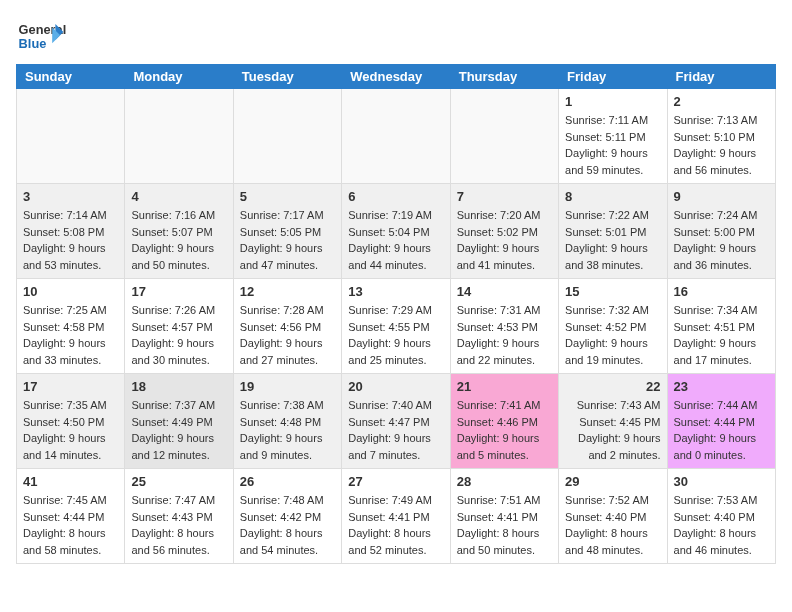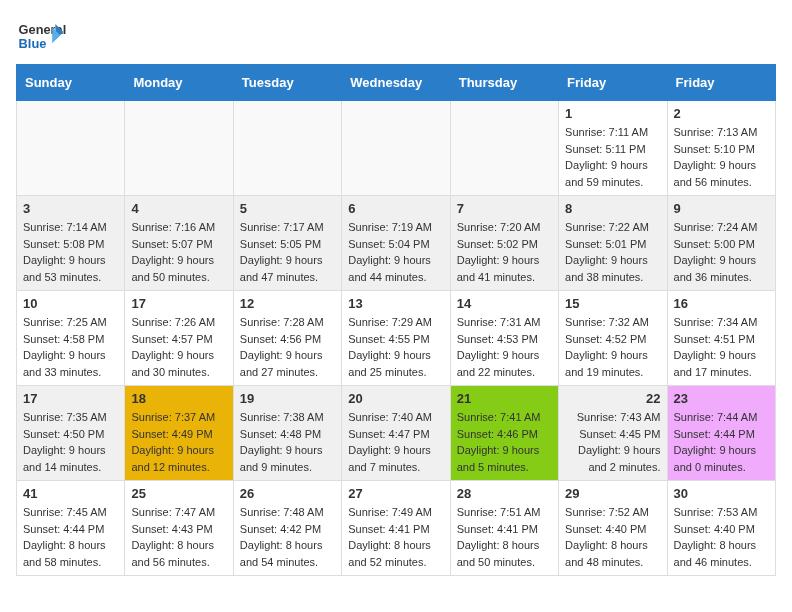--- a/index.html
+++ b/index.html
@@ -31,21 +31,21 @@
     .calendar {
       width: 100%;
       border-collapse: collapse;
       border: 1px solid #ccc;
     }
     .calendar th {
       background-color: #2a7dc9;
       color: #fff;
       font-size: 13px;
       font-weight: bold;
-      padding: 10px 8px;
+      padding: 4px 8px;
       text-align: left;
       border: 1px solid #2a7dc9;
     }
     .calendar td {
       width: 14.28%;
       vertical-align: top;
       padding: 5px 6px;
       border: 1px solid #ddd;
       font-size: 11px;
       color: #333;
@@ -178,33 +178,33 @@
         <td>
           <div class="day-number">16</div>
           <div class="day-info">Sunrise: 7:34 AM<br>Sunset: 4:51 PM<br>Daylight: 9 hours and 17 minutes.</div>
         </td>
       </tr>
       <tr>
         <td style="background: rgb(240, 240, 240);">
           <div class="day-number">17</div>
           <div class="day-info">Sunrise: 7:35 AM<br>Sunset: 4:50 PM<br>Daylight: 9 hours and 14 minutes.</div>
         </td>
-        <td style="background: #eab308; margin-top: 25px;">
+        <td style="background: #e5e5e5; margin-top: 25px;">
           <div class="day-number">18</div>
           <div class="day-info">Sunrise: 7:37 AM<br>Sunset: 4:49 PM<br>Daylight: 9 hours and 12 minutes.</div>
         </td>
         <td style="background: rgb(240, 240, 240);">
           <div class="day-number">19</div>
           <div class="day-info">Sunrise: 7:38 AM<br>Sunset: 4:48 PM<br>Daylight: 9 hours and 9 minutes.</div>
         </td>
         <td style="background: rgb(240, 240, 240);">
           <div class="day-number">20</div>
           <div class="day-info">Sunrise: 7:40 AM<br>Sunset: 4:47 PM<br>Daylight: 9 hours and 7 minutes.</div>
         </td>
-        <td style="background: #84cc16;">
+        <td style="background: #f9a8d4;">
           <div class="day-number">21</div>
           <div class="day-info">Sunrise: 7:41 AM<br>Sunset: 4:46 PM<br>Daylight: 9 hours and 5 minutes.</div>
         </td>
         <td style="background: rgb(240, 240, 240); text-align: right;">
           <div class="day-number">22</div>
           <div class="day-info">Sunrise: 7:43 AM<br>Sunset: 4:45 PM<br>Daylight: 9 hours and 2 minutes.</div>
         </td>
         <td style="background: #f0abfc;">
           <div class="day-number">23</div>
           <div class="day-info">Sunrise: 7:44 AM<br>Sunset: 4:44 PM<br>Daylight: 9 hours and 0 minutes.</div>

